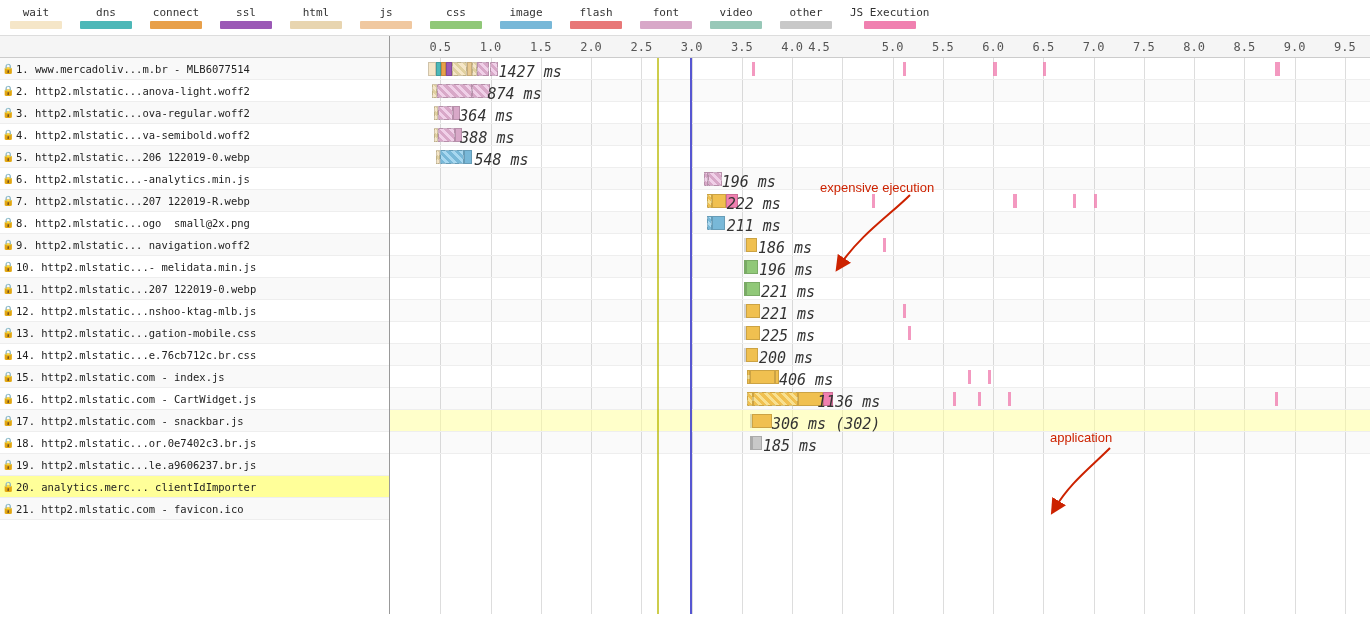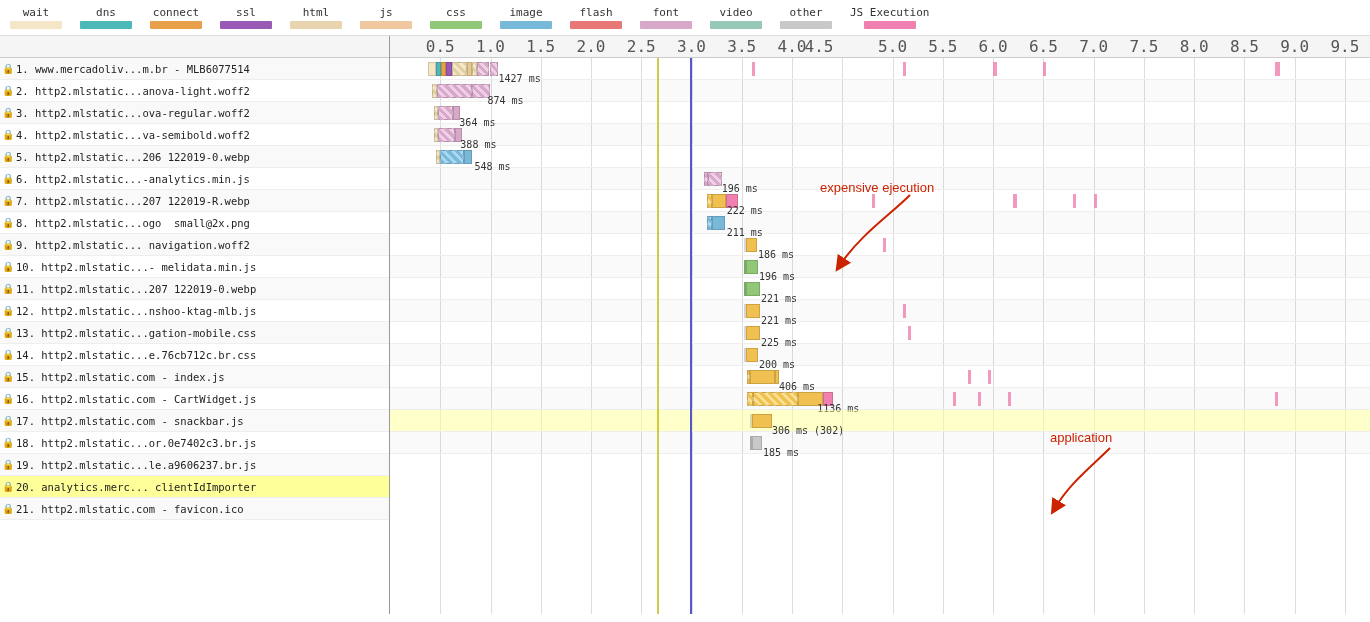--- a/index.html
+++ b/index.html
@@ -98,21 +98,21 @@
       position: relative;
     }
     .timeline-ticks {
       display: flex;
       align-items: center;
       height: 100%;
       position: relative;
     }
     .tick-label {
       position: absolute;
-      font-size: 16px;
+      font-size: 12px;
       color: #555;
       transform: translateX(-50%);
     }
     .chart-rows-container {
       position: relative;
       height: calc(100% - 22px);
     }
     
     .grid-line {
       position: absolute;
@@ -141,24 +141,25 @@
     .vertical-marker {
       position: absolute;
       top: 0;
       bottom: 0;
       width: 2px;
       z-index: 10;
     }
     
     .bar-label {
       position: absolute;
-      font-size: 10px;
+      font-size: 15px;
       color: #333;
       white-space: nowrap;
-      top: 15px;
+      top: 5px;
+      font-style: italic;
     }
   </style>
 </head>
 <body>
 
 <div class="container">
 
   <div class="legend">
   <div class="legend-item">
     <span class="legend-label">wait</span>

